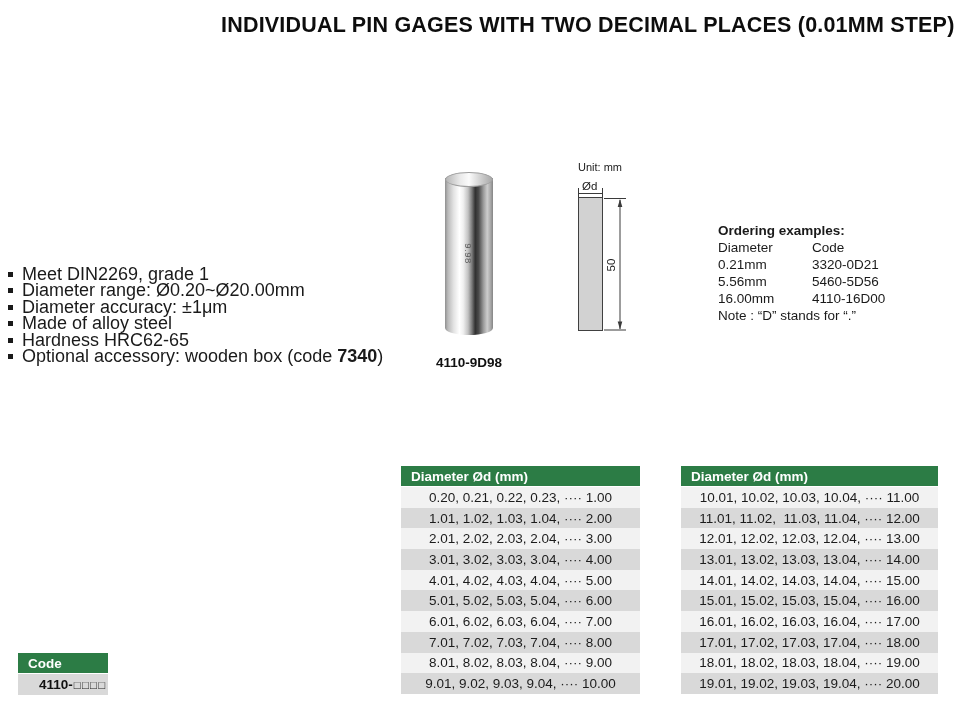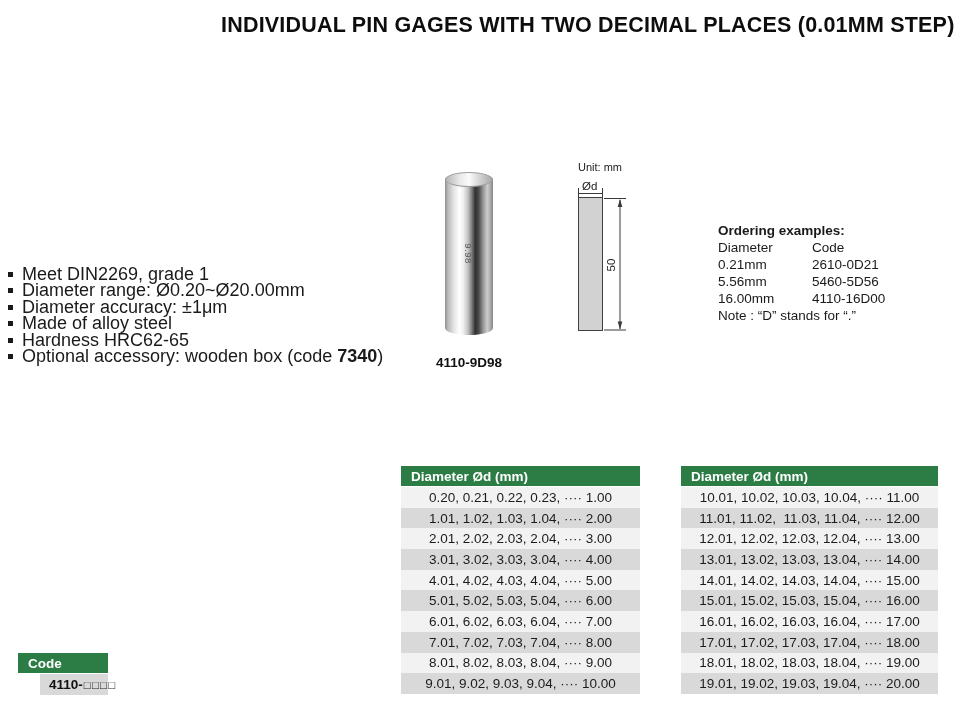--- a/index.html
+++ b/index.html
@@ -60,22 +60,22 @@
   
   .dia-table .dia-row:nth-of-type(odd){background:#d9d9d9;}
   .dia-table .dia-row:nth-of-type(even){background:#f2f2f2;}
   
   .code-table{position:absolute;left:18px;top:653px;width:90px;}
   .code-header{
     box-sizing:border-box;height:21px;background:#2c7c45;border-bottom:1px solid #ffffff;
     color:#ffffff;font-weight:bold;font-size:13.5px;display:flex;align-items:center;padding-left:10px;
   }
   .code-row{
-    height:21px;background:#d9d9d9;display:flex;align-items:center;padding-left:9px;
-    font-size:13.5px;color:#111;white-space:nowrap;margin-left:22px;
+    height:21px;background:#d9d9d9;display:flex;align-items:center;padding-left:21px;
+    font-size:13.5px;color:#111;white-space:nowrap;
   }
   .code-prefix{font-weight:bold;}
   .code-boxes{font-size:11.5px;letter-spacing:1.2px;margin-left:1px;color:#1a1a1a;}
 </style>
 </head>
 <body>
 
 <div class="canvas">
 
   <h1 class="page-title">INDIVIDUAL PIN GAGES WITH TWO DECIMAL PLACES (0.01MM STEP)</h1>
@@ -134,21 +134,21 @@
   </svg>
 
   <div class="ordering">
     <div class="ordering-heading">Ordering examples:</div>
     <div class="ordering-row">
       <span class="ordering-col1">Diameter</span>
       <span>Code</span>
     </div>
     <div class="ordering-row">
       <span class="ordering-col1">0.21mm</span>
-      <span>2610-0D21</span>
+      <span>3320-0D21</span>
     </div>
     <div class="ordering-row">
       <span class="ordering-col1">5.56mm</span>
       <span>5460-5D56</span>
     </div>
     <div class="ordering-row">
       <span class="ordering-col1">16.00mm</span>
       <span>4110-16D00</span>
     </div>
     <div>Note : “D” stands for “.”</div>

